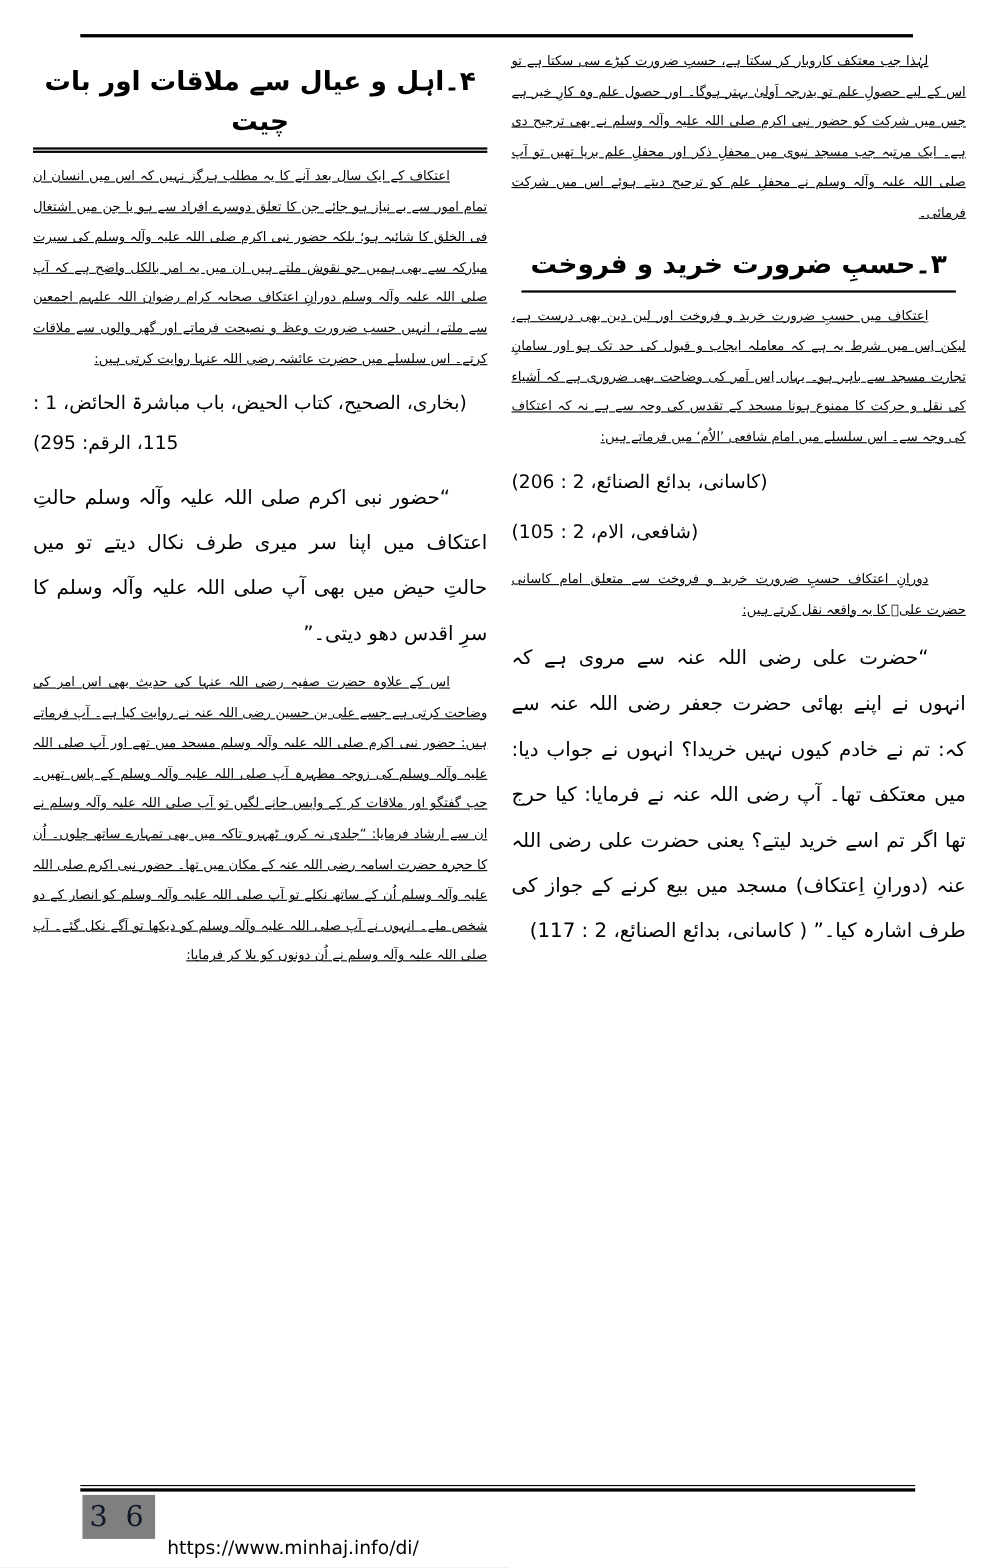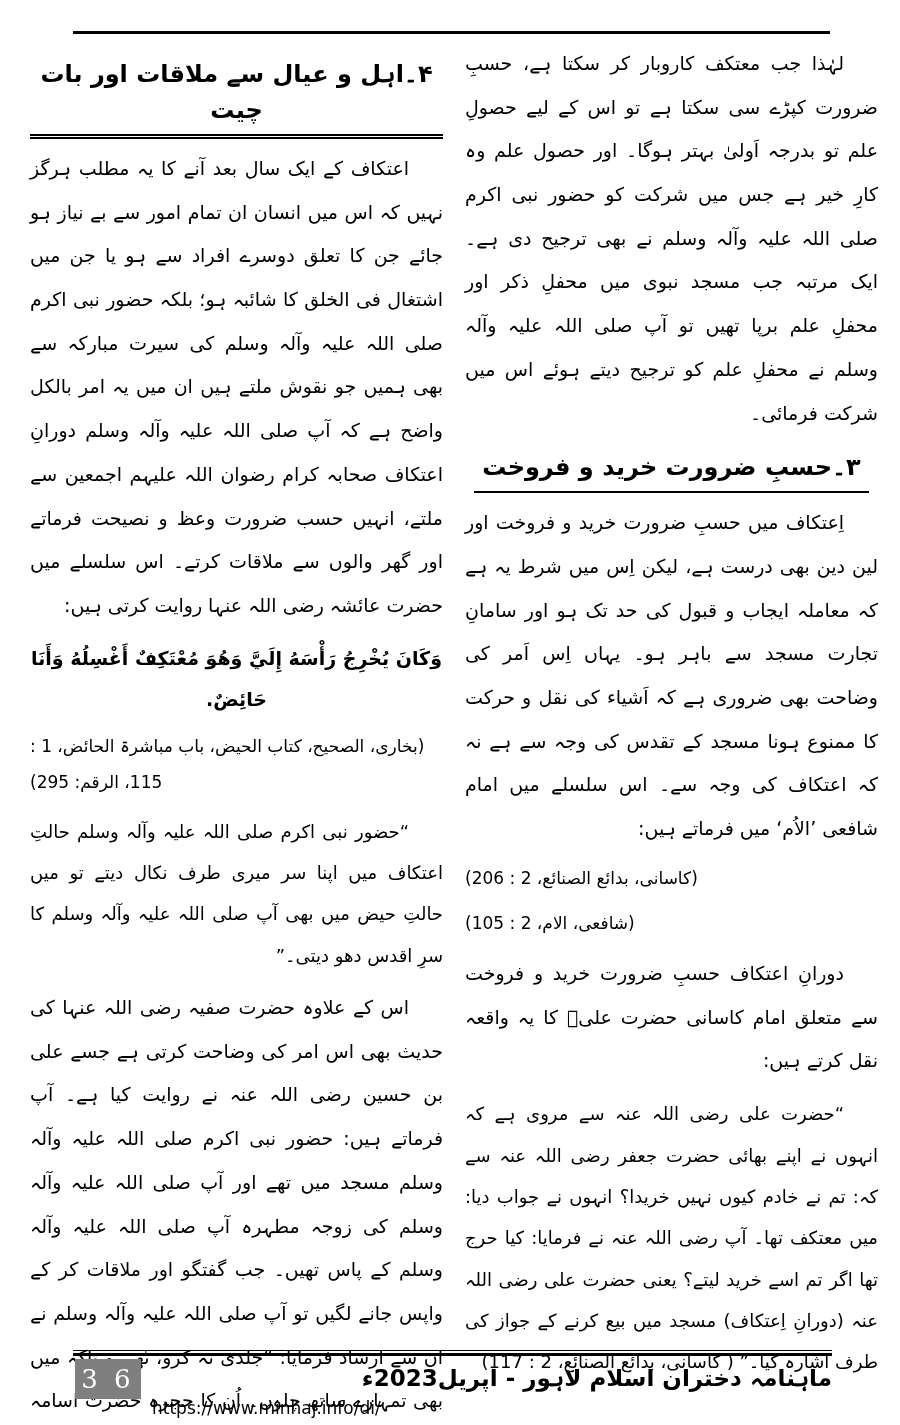--- a/index.html
+++ b/index.html
@@ -15,22 +15,23 @@
   .top-rule{
     position:absolute;top:31px;left:73px;width:757px;
     border-top:3px solid #000;
   }
   .columns{
     position:absolute;top:42px;left:30px;right:22px;
     display:flex;direction:rtl;gap:22px;
   }
   .col{width:50%;direction:rtl;}
   .body{
-    font-size:19px;line-height:2.3;text-align:justify;
+    font-size:12px;line-height:2.3;text-align:justify;
     margin:0 0 10px 0;
+    text-decoration:underline;
   }
   .indent{text-indent:34px;}
   .heading-wrap{text-align:center;margin:14px 0 8px 0;}
   .heading{
     display:inline-block;font-size:24px;font-weight:bold;
     padding:0 8px 6px 8px;margin:0;line-height:1.5;
   }
   .u-single{border-bottom:2.5px solid #000;}
   .u-double{border-bottom:5px double #000;}
   .citation{
@@ -44,21 +45,21 @@
   .arabic{
     text-align:center;font-size:19px;font-weight:600;line-height:2.2;
     margin:6px 0 8px 0;
   }
   .footer-rule{
     position:absolute;top:1350px;left:73px;width:759px;
     height:2px;border-top:1px solid #000;border-bottom:3px solid #000;
   }
   .page-num-box{
     position:absolute;top:1359px;left:75px;width:66px;height:40px;
-    background:#7f7f7f;color:#ffffff;
+    background:#7f7f7f;color:#0f172a;
     font-family:"DejaVu Serif","Liberation Serif",serif;
     font-size:26px;letter-spacing:4px;
     display:flex;align-items:center;justify-content:center;
   }
   .journal-line{
     position:absolute;top:1362px;right:68px;
     direction:rtl;font-size:23px;font-weight:bold;line-height:1.4;
   }
   .source-url{
     position:absolute;top:1398px;left:152px;
@@ -85,32 +86,30 @@
       <p class="body indent">دورانِ اعتکاف حسبِ ضرورت خرید و فروخت سے متعلق امام کاسانی حضرت علیؓ کا یہ واقعہ نقل کرتے ہیں:</p>
       <p class="quote">“حضرت علی رضی اللہ عنہ سے مروی ہے کہ انہوں نے اپنے بھائی حضرت جعفر رضی اللہ عنہ سے کہ: تم نے خادم کیوں نہیں خریدا؟ انہوں نے جواب دیا: میں معتکف تھا۔ آپ رضی اللہ عنہ نے فرمایا: کیا حرج تھا اگر تم اسے خرید لیتے؟ یعنی حضرت علی رضی اللہ عنہ (دورانِ اِعتکاف) مسجد میں بیع کرنے کے جواز کی طرف اشارہ کیا۔” ( کاسانی، بدائع الصنائع، 2 : 117)</p>
 
     </div>
 
     <div class="col">
       <div class="heading-wrap">
         <h2 class="heading u-double">۴۔اہل و عیال سے ملاقات اور بات چیت</h2>
       </div>
       <p class="body indent">اعتکاف کے ایک سال بعد آنے کا یہ مطلب ہرگز نہیں کہ اس میں انسان ان تمام امور سے بے نیاز ہو جائے جن کا تعلق دوسرے افراد سے ہو یا جن میں اشتغال فی الخلق کا شائبہ ہو؛ بلکہ حضور نبی اکرم صلی اللہ علیہ وآلہ وسلم کی سیرت مبارکہ سے بھی ہمیں جو نقوش ملتے ہیں ان میں یہ امر بالکل واضح ہے کہ آپ صلی اللہ علیہ وآلہ وسلم دورانِ اعتکاف صحابہ کرام رضوان اللہ علیہم اجمعین سے ملتے، انہیں حسب ضرورت وعظ و نصیحت فرماتے اور گھر والوں سے ملاقات کرتے۔ اس سلسلے میں حضرت عائشہ رضی اللہ عنہا روایت کرتی ہیں:</p>
-      <p class="arabic">وَكَانَ يُخْرِجُ رَأْسَهُ إِلَيَّ وَهُوَ مُعْتَكِفٌ أَغْسِلُهُ وَأَنَا حَائِضٌ.</p>
       <p class="citation">(بخاری، الصحیح، کتاب الحیض، باب مباشرۃ الحائض، 1 : 115، الرقم: 295)</p>
       <p class="quote">“حضور نبی اکرم صلی اللہ علیہ وآلہ وسلم حالتِ اعتکاف میں اپنا سر میری طرف نکال دیتے تو میں حالتِ حیض میں بھی آپ صلی اللہ علیہ وآلہ وسلم کا سرِ اقدس دھو دیتی۔”</p>
       <p class="body indent">اس کے علاوہ حضرت صفیہ رضی اللہ عنہا کی حدیث بھی اس امر کی وضاحت کرتی ہے جسے علی بن حسین رضی اللہ عنہ نے روایت کیا ہے۔ آپ فرماتے ہیں: حضور نبی اکرم صلی اللہ علیہ وآلہ وسلم مسجد میں تھے اور آپ صلی اللہ علیہ وآلہ وسلم کی زوجہ مطہرہ آپ صلی اللہ علیہ وآلہ وسلم کے پاس تھیں۔ جب گفتگو اور ملاقات کر کے واپس جانے لگیں تو آپ صلی اللہ علیہ وآلہ وسلم نے ان سے ارشاد فرمایا: “جلدی نہ کرو، ٹھہرو تاکہ میں بھی تمہارے ساتھ چلوں۔ اُن کا حجرہ حضرت اسامہ رضی اللہ عنہ کے مکان میں تھا۔ حضور نبی اکرم صلی اللہ علیہ وآلہ وسلم اُن کے ساتھ نکلے تو آپ صلی اللہ علیہ وآلہ وسلم کو انصار کے دو شخص ملے۔ انہوں نے آپ صلی اللہ علیہ وآلہ وسلم کو دیکھا تو آگے نکل گئے۔ آپ صلی اللہ علیہ وآلہ وسلم نے اُن دونوں کو بلا کر فرمایا:</p>
 
     </div>
 
   </div>
 
   <div class="footer-rule"></div>
 
   <div class="page-num-box">
     <span>3 6</span>
   </div>
 
-  <div class="journal-line">ماہنامہ دختران اسلام لاہور - اپریل2023ء</div>
 
   <div class="source-url">https://www.minhaj.info/di/</div>
 
 </div>
 
 </body></html>

